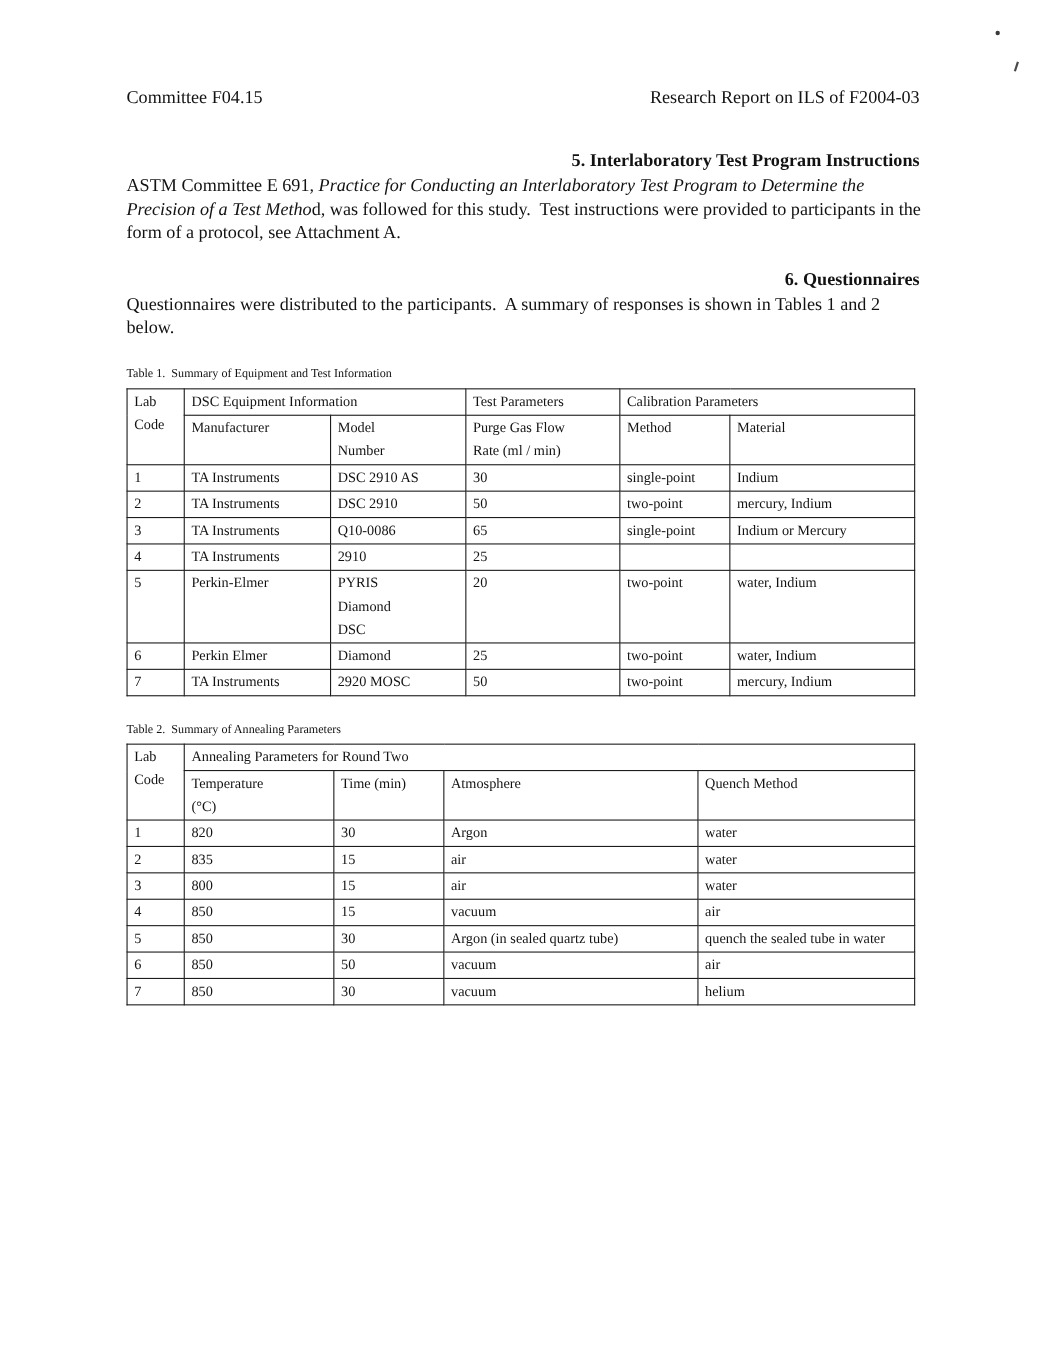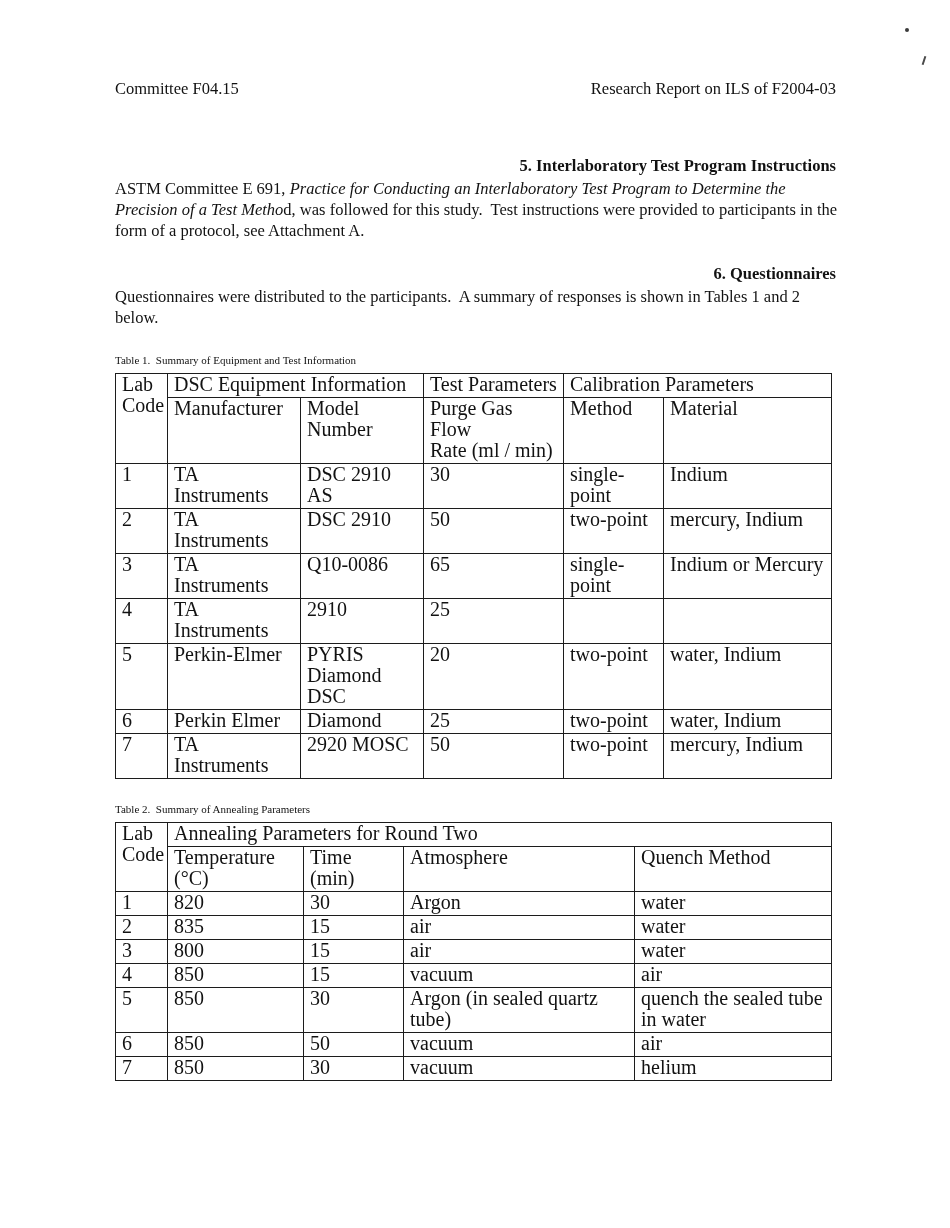--- a/index.html
+++ b/index.html
@@ -23,21 +23,21 @@
   }
   .scan-mark {
     position: absolute; top: 56px; left: 923px;
     width: 2px; height: 9px;
     background: #4a4a4a;
     transform: rotate(18deg);
   }
   .doc-header {
     display: flex; justify-content: space-between;
     font-size: 16.5px; line-height: 21px;
-    margin-bottom: 56px;
+    margin-bottom: 36px;
   }
   section { margin-bottom: 22px; }
   .sec-title {
     font-size: 16.5px; font-weight: bold; line-height: 21px;
     margin-bottom: 2px;
     text-align: right;
   }
   .body-text {
     font-size: 16.5px; line-height: 21px;
     white-space: pre-wrap;
@@ -47,21 +47,21 @@
   .t2-block { margin-bottom: 44px; }
   .table-caption {
     font-size: 11px; line-height: 21px;
     white-space: pre-wrap;
     margin-bottom: 2px;
   }
   table {
     border-collapse: collapse;
     table-layout: fixed;
     width: 716px;
-    font-size: 20px;
+    font-size: 13px;
   }
   th, td {
     border: 1px solid #1c1c1c;
     text-align: left;
     vertical-align: top;
     font-weight: normal;
     padding: 0px 6px 2px 6px;
     line-height: 21px;
     white-space: pre-wrap;
     overflow: hidden;

